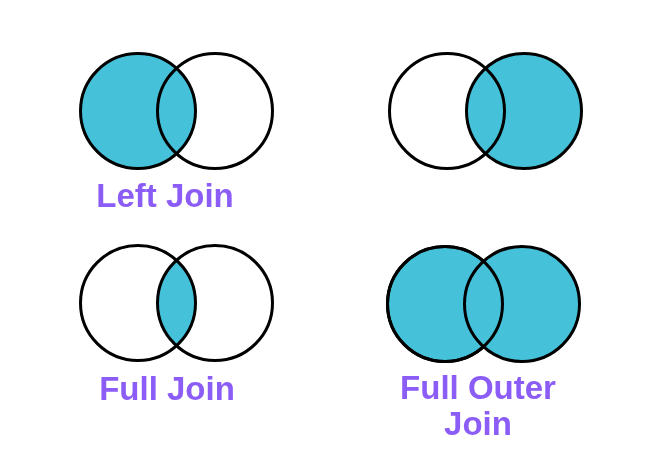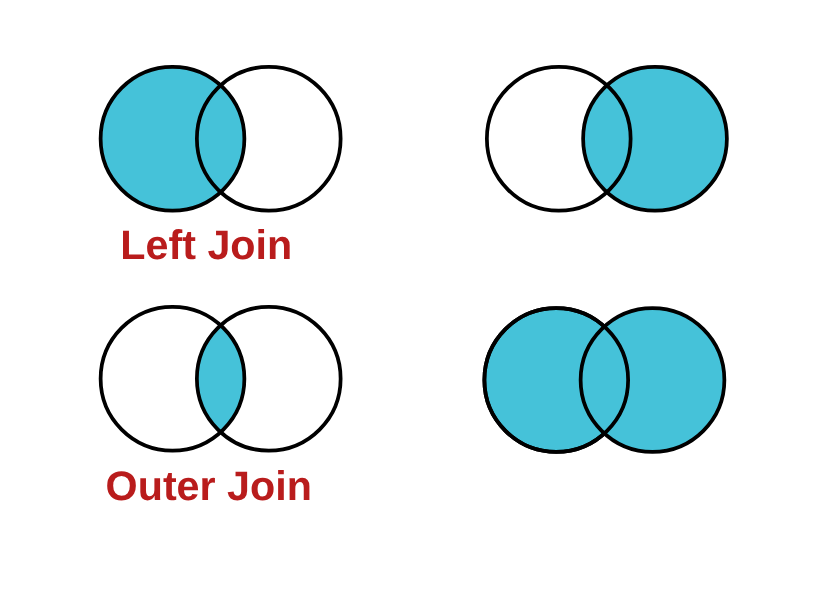--- a/index.html
+++ b/index.html
@@ -25,21 +25,21 @@
   .circ {
     stroke: #000000;
     stroke-width: 3;
   }
   .label {
     position: absolute;
     transform: translateX(-50%);
     font-weight: bold;
     font-size: 33px;
     line-height: 36px;
-    color: #b91c1c;
+    color: #8b5cf6;
     white-space: nowrap;
     text-align: center;
   }
 </style>
 </head>
 <body>
 
 <div class="canvas">
 
   <div class="diagram" style="left:78px; top:50px;">
@@ -62,25 +62,27 @@
       <defs>
         <clipPath id="innerLensClip">
           <circle cx="60" cy="61" r="57.5"></circle>
         </clipPath>
       </defs>
       <circle cx="137" cy="61" r="57.5" stroke="none" clip-path="url(#innerLensClip)" fill="#45C2D9"></circle>
       <circle class="circ" cx="60" cy="61" r="57.5" fill="none"></circle>
       <circle class="circ" cx="137" cy="61" r="57.5" fill="none"></circle>
     </svg>
   </div>
-  <div class="label" style="left:167px; top:371px;">Outer Join</div>
+  <div class="label" style="left:167px; top:371px;">Full Join</div>
 
   <div class="diagram" style="left:385px; top:243px;">
     <svg width="197" height="122" viewBox="0 0 197 122">
       <circle class="circ" cx="60" cy="61" r="57.5" fill="#45C2D9"></circle>
       <circle class="circ" cx="137" cy="61" r="57.5" fill="#45C2D9"></circle>
       <circle class="circ" cx="60" cy="61" r="57.5" fill="none"></circle>
     </svg>
   </div>
   <div class="label" style="left:478px; top:370px;">
+    <div>Full Outer</div>
+    <div>Join</div>
   </div>
 
 </div>
 
 </body></html>

